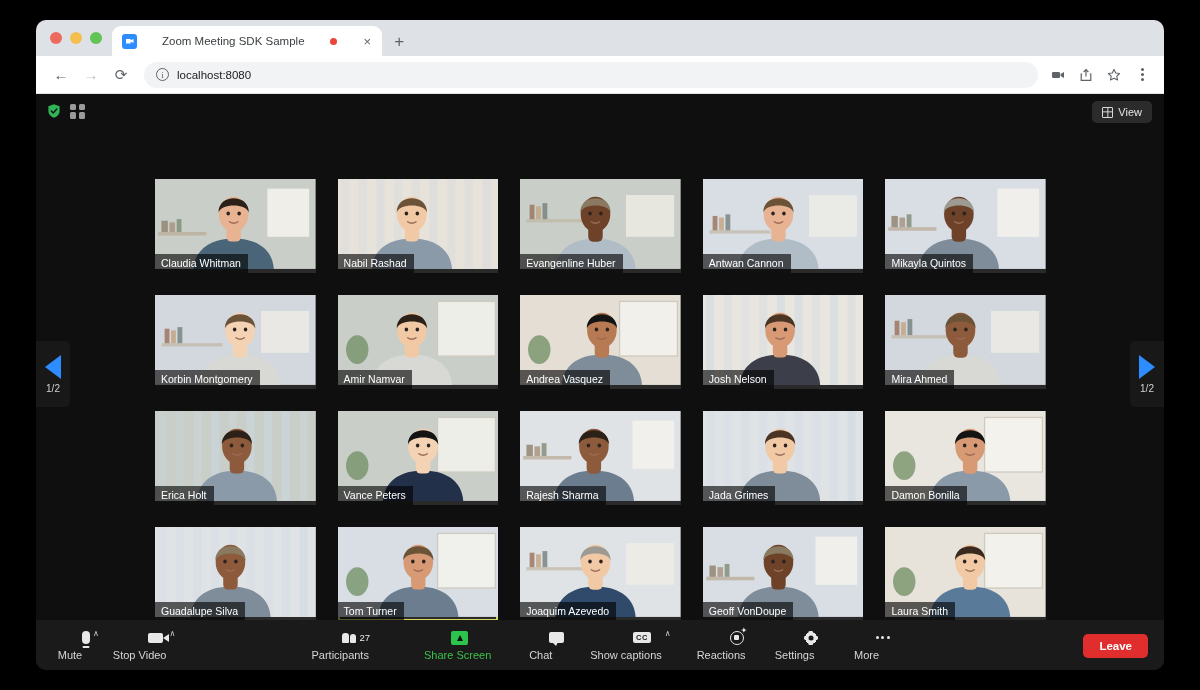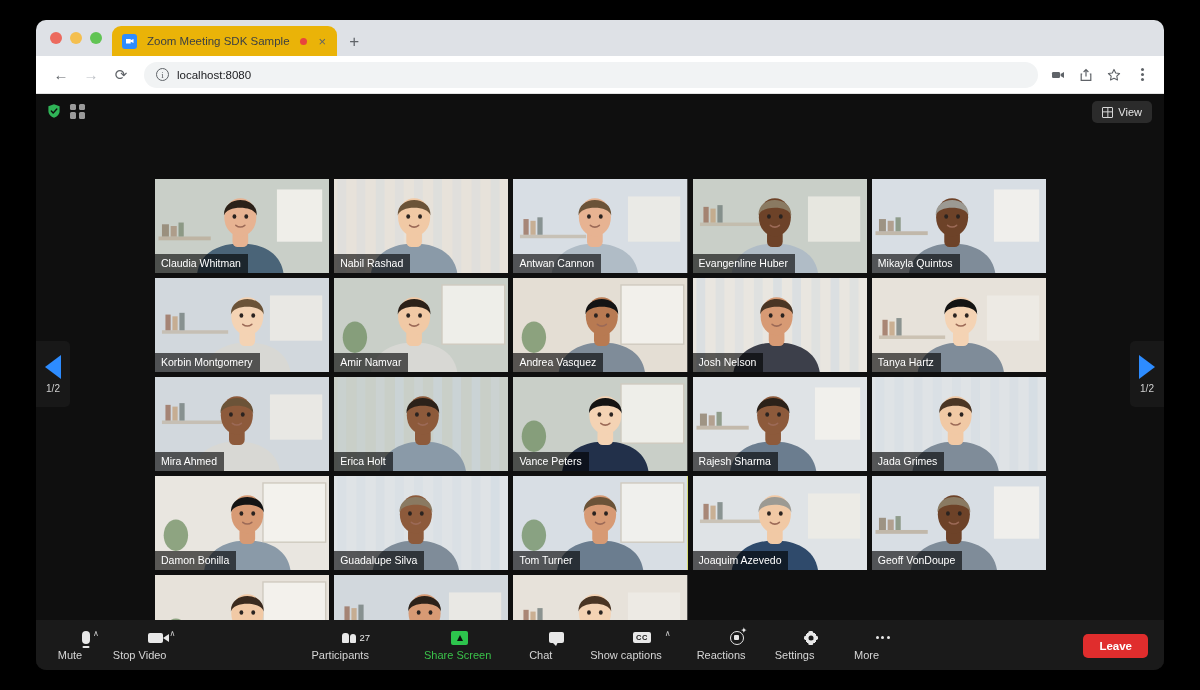--- a/index.html
+++ b/index.html
@@ -34,24 +34,24 @@
     display: flex; align-items: center; gap: 8px;
     height: 36px; padding: 0 10px 0 2px;
   }
   .tl { width: 12px; height: 12px; border-radius: 50%; }
   .tl.red { background: #ec6a5e; }
   .tl.yellow { background: #f4bf4f; }
   .tl.green { background: #61c454; }
 
   .tab {
     height: 30px;
-    background: #eab308;
+    background: #ffffff;
     border-radius: 9px 9px 0 0;
     display: flex; align-items: center;
-    gap: 10px;
+    gap: 25px;
     padding: 0 9px 0 10px;
     min-width: 190px;
     position: relative;
   }
   .tab-favicon {
     width: 15px; height: 15px;
     background: #2d8cff;
     border-radius: 3px;
     display: flex; align-items: center; justify-content: center;
     flex: 0 0 auto;
@@ -192,21 +192,21 @@
 
   
   .gallery {
     position: absolute;
     left: 119px; top: 85px;
     width: 891px;
     height: 507px;
     display: grid;
     grid-template-columns: repeat(5, 1fr);
     grid-auto-rows: 94px;
-    gap: 5px;
+    gap: 22px;
   }
   .tile {
     position: relative;
     overflow: hidden;
     background: #2a2a2a;
   }
   .tile.active { outline: 2px solid #d6d95b; outline-offset: -2px; }
   .tile-photo {
     position: absolute; inset: 0;
     display: block;
@@ -525,53 +525,53 @@
             <ellipse cx="46" cy="22" rx="9.2" ry="11" fill="#f1c9a5"></ellipse>
             <path d="M36.6 21 C36 9,56 9,55.4 21 C54 15,38 15,36.6 21 Z" fill="#6b5338"></path>
             <ellipse cx="42.6" cy="21.5" rx="1.1" ry="1.3" fill="#2a2320"></ellipse>
             <ellipse cx="49.4" cy="21.5" rx="1.1" ry="1.3" fill="#2a2320"></ellipse>
             <path d="M43.4 26.6 Q46 28.6 48.6 26.6" fill="none" stroke="#9c6a57" stroke-width="0.9" stroke-linecap="round"></path>
           </svg>
           <div class="name-tag">Nabil Rashad</div>
         </div>
         <div class="tile">
           <svg class="tile-photo" viewBox="0 0 100 56" preserveAspectRatio="xMidYMid slice" aria-hidden="true">
+            <rect x="0" y="0" width="100" height="56" fill="#c9cfc8"></rect>
+            <rect x="4" y="25" width="38" height="2" fill="#c0b5a3" opacity=".7"></rect>
+            <rect x="6" y="16" width="3" height="9" fill="#9a6f5b" opacity=".8"></rect>
+            <rect x="10" y="17" width="3" height="8" fill="#c3a27f" opacity=".8"></rect>
+            <rect x="14" y="15" width="3" height="10" fill="#74807d" opacity=".8"></rect>
+            <rect x="66" y="10" width="30" height="26" fill="#efece6" opacity=".8"></rect>
+            <path d="M22 56 C23 42,35 37,47 37 C59 37,71 42,72 56 Z" fill="#b0bcc6"></path>
+            <rect x="42.5" y="29" width="9" height="10" rx="3" fill="#6d4228"></rect>
+            <ellipse cx="47" cy="22" rx="9.2" ry="11" fill="#6d4228"></ellipse>
+            <path d="M37.6 21 C37 9,57 9,56.4 21 C55 15,39 15,37.6 21 Z" fill="#8a7a62"></path>
+            <ellipse cx="43.6" cy="21.5" rx="1.1" ry="1.3" fill="#2a2320"></ellipse>
+            <ellipse cx="50.4" cy="21.5" rx="1.1" ry="1.3" fill="#2a2320"></ellipse>
+            <path d="M44.4 26.6 Q47 28.6 49.6 26.6" fill="none" stroke="#9c6a57" stroke-width="0.9" stroke-linecap="round"></path>
+          </svg>
+          <div class="name-tag">Evangenline Huber</div>
+        </div>
+        <div class="tile">
+          <svg class="tile-photo" viewBox="0 0 100 56" preserveAspectRatio="xMidYMid slice" aria-hidden="true">
             <rect x="0" y="0" width="100" height="56" fill="#d8dee4"></rect>
             <rect x="4" y="32" width="38" height="2" fill="#c0b5a3" opacity=".7"></rect>
             <rect x="6" y="23" width="3" height="9" fill="#9a6f5b" opacity=".8"></rect>
             <rect x="10" y="24" width="3" height="8" fill="#c3a27f" opacity=".8"></rect>
             <rect x="14" y="22" width="3" height="10" fill="#74807d" opacity=".8"></rect>
             <rect x="66" y="10" width="30" height="26" fill="#efece6" opacity=".8"></rect>
             <path d="M22 56 C23 42,35 37,47 37 C59 37,71 42,72 56 Z" fill="#b0bcc6"></path>
             <rect x="42.5" y="29" width="9" height="10" rx="3" fill="#e7b392"></rect>
             <ellipse cx="47" cy="22" rx="9.2" ry="11" fill="#e7b392"></ellipse>
             <path d="M37.6 21 C37 9,57 9,56.4 21 C55 15,39 15,37.6 21 Z" fill="#6b5338"></path>
             <ellipse cx="43.6" cy="21.5" rx="1.1" ry="1.3" fill="#2a2320"></ellipse>
             <ellipse cx="50.4" cy="21.5" rx="1.1" ry="1.3" fill="#2a2320"></ellipse>
             <path d="M44.4 26.6 Q47 28.6 49.6 26.6" fill="none" stroke="#9c6a57" stroke-width="0.9" stroke-linecap="round"></path>
           </svg>
           <div class="name-tag">Antwan Cannon</div>
-        </div>
-        <div class="tile">
-          <svg class="tile-photo" viewBox="0 0 100 56" preserveAspectRatio="xMidYMid slice" aria-hidden="true">
-            <rect x="0" y="0" width="100" height="56" fill="#c9cfc8"></rect>
-            <rect x="4" y="25" width="38" height="2" fill="#c0b5a3" opacity=".7"></rect>
-            <rect x="6" y="16" width="3" height="9" fill="#9a6f5b" opacity=".8"></rect>
-            <rect x="10" y="17" width="3" height="8" fill="#c3a27f" opacity=".8"></rect>
-            <rect x="14" y="15" width="3" height="10" fill="#74807d" opacity=".8"></rect>
-            <rect x="66" y="10" width="30" height="26" fill="#efece6" opacity=".8"></rect>
-            <path d="M22 56 C23 42,35 37,47 37 C59 37,71 42,72 56 Z" fill="#b0bcc6"></path>
-            <rect x="42.5" y="29" width="9" height="10" rx="3" fill="#6d4228"></rect>
-            <ellipse cx="47" cy="22" rx="9.2" ry="11" fill="#6d4228"></ellipse>
-            <path d="M37.6 21 C37 9,57 9,56.4 21 C55 15,39 15,37.6 21 Z" fill="#8a7a62"></path>
-            <ellipse cx="43.6" cy="21.5" rx="1.1" ry="1.3" fill="#2a2320"></ellipse>
-            <ellipse cx="50.4" cy="21.5" rx="1.1" ry="1.3" fill="#2a2320"></ellipse>
-            <path d="M44.4 26.6 Q47 28.6 49.6 26.6" fill="none" stroke="#9c6a57" stroke-width="0.9" stroke-linecap="round"></path>
-          </svg>
-          <div class="name-tag">Evangenline Huber</div>
         </div>
         <div class="tile">
           <svg class="tile-photo" viewBox="0 0 100 56" preserveAspectRatio="xMidYMid slice" aria-hidden="true">
             <rect x="0" y="0" width="100" height="56" fill="#d8dee4"></rect>
             <rect x="2" y="30" width="30" height="2.2" fill="#b9ab97" opacity=".75"></rect>
             <rect x="4" y="23" width="4" height="7" fill="#8e7f6c" opacity=".8"></rect>
             <rect x="9" y="24" width="3.5" height="6" fill="#a8907a" opacity=".8"></rect>
             <rect x="13.5" y="22" width="3" height="8" fill="#7d8b74" opacity=".8"></rect>
             <rect x="70" y="6" width="26" height="30" fill="#f3f1ec" opacity=".9"></rect>
             <path d="M21 56 C22 42,34 37,46 37 C58 37,70 42,71 56 Z" fill="#7f8c99"></path>
@@ -652,38 +652,20 @@
             <ellipse cx="48" cy="22" rx="9.2" ry="11" fill="#d79a74"></ellipse>
             <path d="M38.6 21 C38 9,58 9,57.4 21 C56 15,40 15,38.6 21 Z" fill="#4a3524"></path>
             <ellipse cx="44.6" cy="21.5" rx="1.1" ry="1.3" fill="#2a2320"></ellipse>
             <ellipse cx="51.4" cy="21.5" rx="1.1" ry="1.3" fill="#2a2320"></ellipse>
             <path d="M45.4 26.6 Q48 28.6 50.6 26.6" fill="none" stroke="#9c6a57" stroke-width="0.9" stroke-linecap="round"></path>
           </svg>
           <div class="name-tag">Josh Nelson</div>
         </div>
         <div class="tile">
           <svg class="tile-photo" viewBox="0 0 100 56" preserveAspectRatio="xMidYMid slice" aria-hidden="true">
-            <rect x="0" y="0" width="100" height="56" fill="#e7e2da"></rect>
-            <rect x="4" y="33" width="38" height="2" fill="#c0b5a3" opacity=".7"></rect>
-            <rect x="6" y="24" width="3" height="9" fill="#9a6f5b" opacity=".8"></rect>
-            <rect x="10" y="25" width="3" height="8" fill="#c3a27f" opacity=".8"></rect>
-            <rect x="14" y="23" width="3" height="10" fill="#74807d" opacity=".8"></rect>
-            <rect x="66" y="10" width="30" height="26" fill="#efece6" opacity=".8"></rect>
-            <path d="M26 56 C27 42,39 37,51 37 C63 37,75 42,76 56 Z" fill="#7f8c99"></path>
-            <rect x="46.5" y="29" width="9" height="10" rx="3" fill="#f4d3b4"></rect>
-            <ellipse cx="51" cy="22" rx="9.2" ry="11" fill="#f4d3b4"></ellipse>
-            <path d="M41.6 21 C41 9,61 9,60.4 21 C59 15,43 15,41.6 21 Z" fill="#141414"></path>
-            <ellipse cx="47.6" cy="21.5" rx="1.1" ry="1.3" fill="#2a2320"></ellipse>
-            <ellipse cx="54.4" cy="21.5" rx="1.1" ry="1.3" fill="#2a2320"></ellipse>
-            <path d="M48.4 26.6 Q51 28.6 53.6 26.6" fill="none" stroke="#9c6a57" stroke-width="0.9" stroke-linecap="round"></path>
-          </svg>
-          <div class="name-tag">Tanya Hartz</div>
-        </div>
-        <div class="tile">
-          <svg class="tile-photo" viewBox="0 0 100 56" preserveAspectRatio="xMidYMid slice" aria-hidden="true">
             <rect x="0" y="0" width="100" height="56" fill="#d2d8dd"></rect>
             <rect x="4" y="25" width="38" height="2" fill="#c0b5a3" opacity=".7"></rect>
             <rect x="6" y="16" width="3" height="9" fill="#9a6f5b" opacity=".8"></rect>
             <rect x="10" y="17" width="3" height="8" fill="#c3a27f" opacity=".8"></rect>
             <rect x="14" y="15" width="3" height="10" fill="#74807d" opacity=".8"></rect>
             <rect x="66" y="10" width="30" height="26" fill="#efece6" opacity=".8"></rect>
             <path d="M22 56 C23 42,35 37,47 37 C59 37,71 42,72 56 Z" fill="#d8d8d4"></path>
             <rect x="42.5" y="29" width="9" height="10" rx="3" fill="#8d5a3b"></rect>
             <ellipse cx="47" cy="22" rx="9.2" ry="11" fill="#8d5a3b"></ellipse>
             <path d="M37.6 21 C37 9,57 9,56.4 21 C55 15,39 15,37.6 21 Z" fill="#6b5338"></path>

